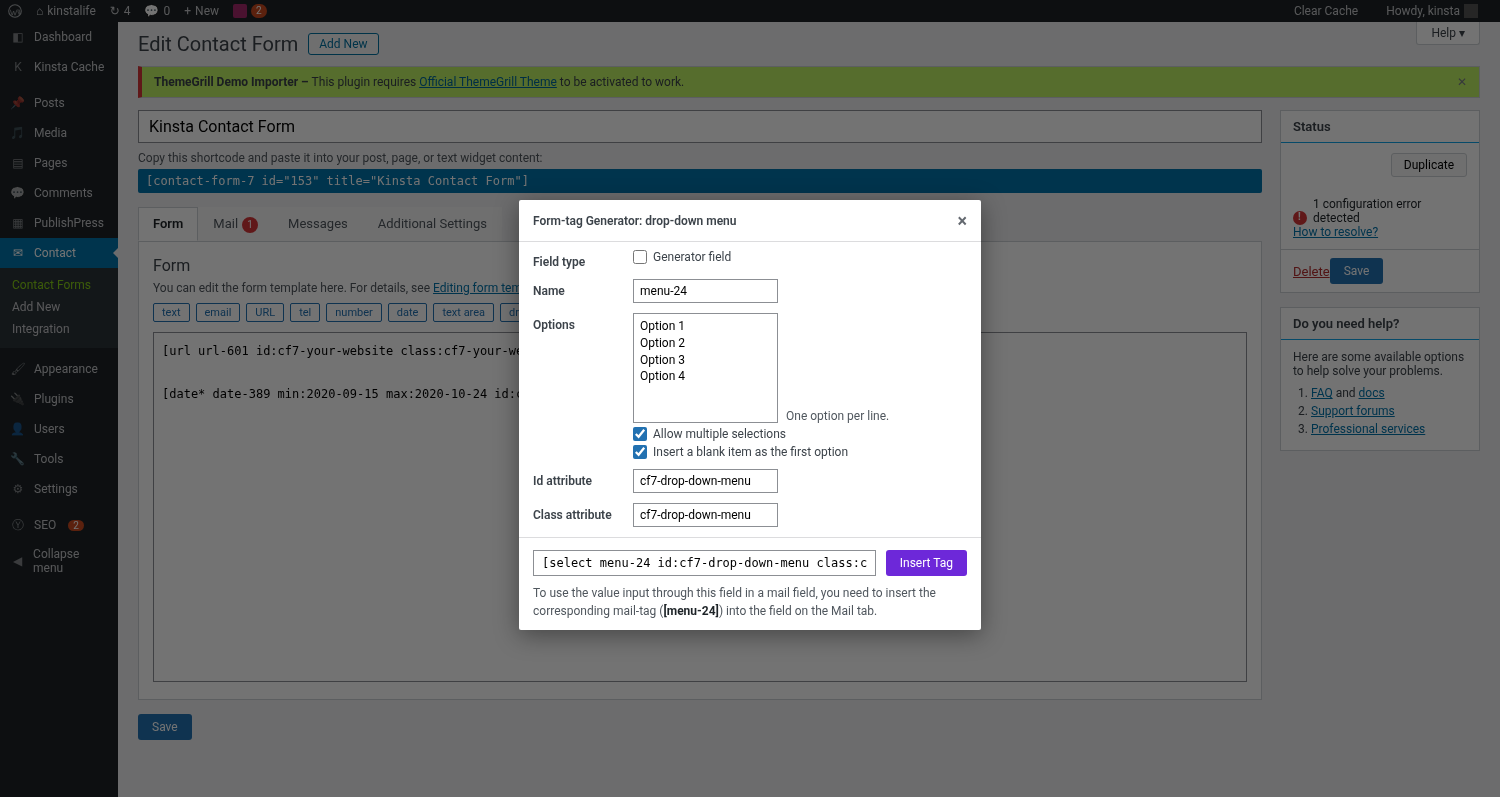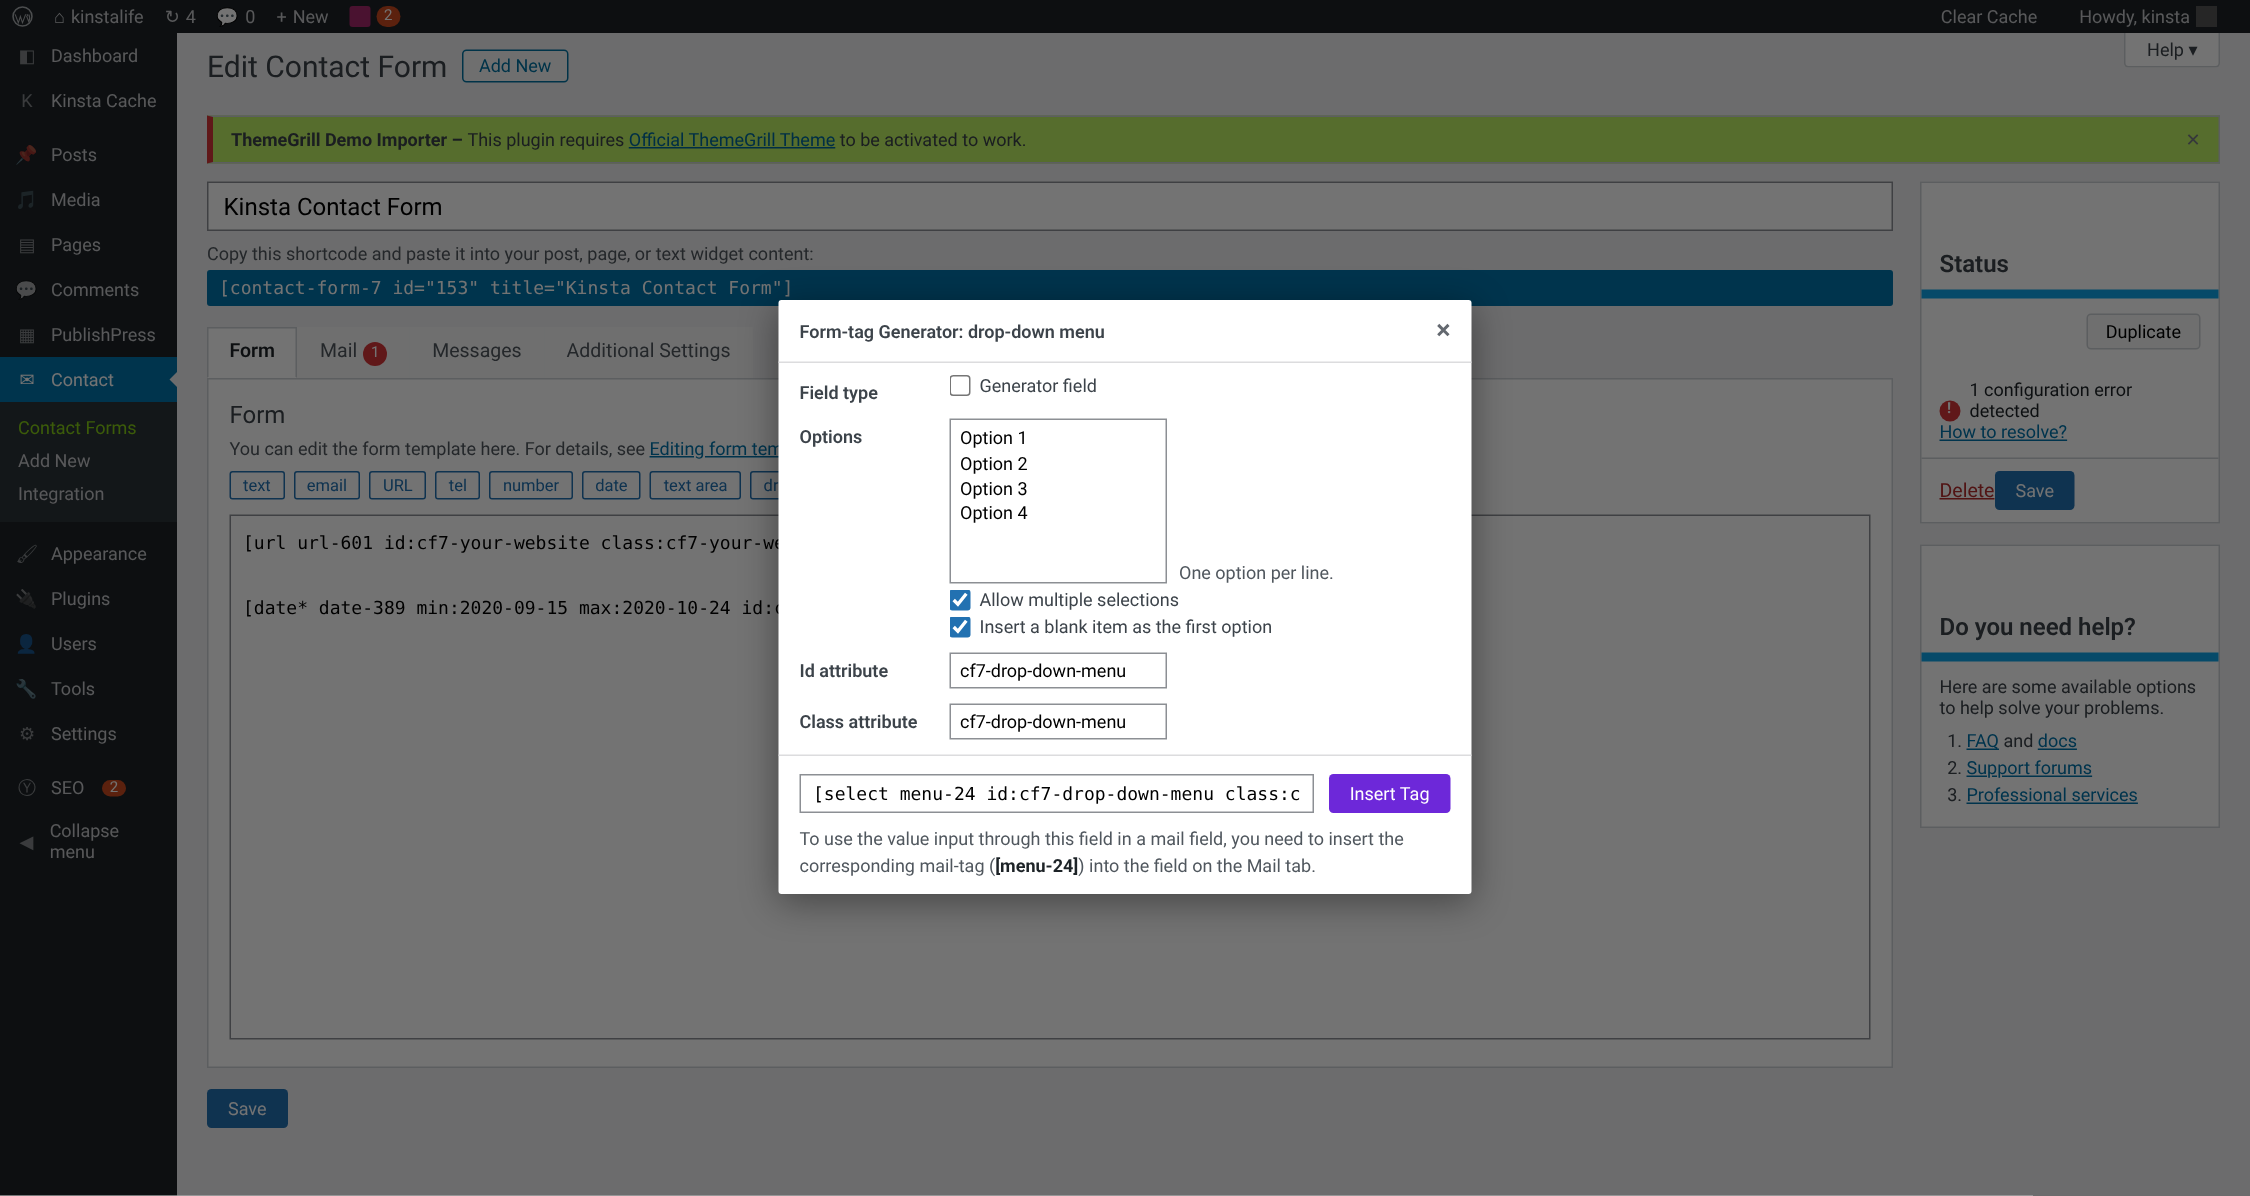--- a/index.html
+++ b/index.html
@@ -21,21 +21,21 @@
 .menu-item.current { background: #0073aa; color: #fff; position: relative; }
 .menu-item.current::after { content: ""; position: absolute; right: -1px; top: 50%; transform: translateY(-50%); border: 6px solid transparent; border-right-color: #f0f0f1; }
 .menu-sub { background: #2c3338; padding: 6px 0 8px; }
 .menu-sub a { display: block; padding: 4px 10px 4px 12px; font-size: 12px; color:#c3c4c7; text-decoration: none; }
 .menu-sub a:first-child { color:#84cc16; }
 .menu-sep { height: 6px; }
 .menu-item .count { background:#ca4a1f; color:#fff; border-radius:9px; font-size:10px; padding:0 5px; margin-left:4px; }
 
 
 .content { position: absolute; left: 118px; right: 0; top: 22px; bottom: 0; padding: 10px 20px 0; overflow: auto; }
-.wrap-head { display: flex; align-items: center; gap: 10px; margin-bottom: 21px; }
+.wrap-head { display: flex; align-items: center; gap: 10px; margin-bottom: 10px; }
 .wrap-head h1 { font-size: 20px; font-weight: 400; }
 .page-title-action { border: 1px solid #0071a1; color: #0071a1; padding: 3px 10px; border-radius: 3px; background: #f6f7f7; font-size: 12px; cursor:pointer; }
 
 .content-columns { display: flex; gap: 18px; align-items: flex-start; }
 .col-main { flex: 1; }
 .col-side { width: 200px; }
 
 .notice { border: 1px solid #ccd0d4; border-left: 4px solid #d63638; background: #bef264; padding: 8px 12px; font-size: 12px; display:flex; align-items:center; margin-bottom:12px; }
 .notice a { color: #006799; text-decoration: underline; }
 .notice .dismiss { margin-left:auto; color:#787c82; cursor:pointer; }
@@ -58,21 +58,21 @@
 .tagbtn { border:1px solid #2271b1; color:#2271b1; background:#fff; padding:2px 8px; font-size:11px; border-radius:2px; cursor:pointer; }
 
 .form-editor { width:100%; min-height:350px; border:1px solid #8c8f94; font-family:Menlo,Consolas,monospace; font-size:12px; padding:8px; line-height:1.8; resize:none; }
 
 .save-row { margin-top:14px; }
 .button-primary { background:#2271b1; color:#fff; border:none; padding:6px 14px; border-radius:3px; cursor:pointer; font-size:12px; }
 .button-secondary { background:#f6f7f7; border:1px solid #ccd0d4; padding:4px 12px; border-radius:3px; cursor:pointer; font-size:12px; }
 
 
 .postbox { border:1px solid #ccd0d4; background:#fff; margin-bottom:14px; }
-.postbox h3 { font-size:16px; font-weight:600; padding:8px 12px; border-bottom:6px solid #0ea5e9;margin-top:36px; }
+.postbox h3 { font-size:13px; font-weight:600; padding:8px 12px; border-bottom:1px solid #0ea5e9; }
 .postbox .inside { padding:10px 12px; font-size:12px; }
 .postbox .inside .err { color:#1d2327; display:flex; gap:6px; align-items:flex-end; }
 .err-ico { width:14px; height:14px; background:#d63638; border-radius:50%; display:inline-block; flex-shrink:0; position:relative; }
 .err-ico::after{content:"!";color:#fff;font-weight:700;font-size:10px;position:absolute;left:5px;top:0;}
 .postbox a { color:#0073aa; text-decoration:underline; }
 .postbox .actions { padding:8px 12px; display:flex; justify-content:flex-start; align-items:center; border-top:1px solid #ccd0d4; }
 .delete-link { color:#b32d2e; text-decoration:underline; cursor:pointer; }
 .postbox ol { padding-left:18px; }
 .postbox ol li { margin-bottom:4px; }
 
@@ -300,20 +300,24 @@
         <div class="frow">
           <div class="flabel">Field type</div>
           <div class="ffield">
               <label class="fcheck" style="margin-top:0;">
                 <input type="checkbox" style="">
                 <span>Generator field</span>
               </label>
             </div>
         </div>
         <div class="frow">
+          <div class="flabel">Name</div>
+          <div class="ffield"><input class="finput" value="menu-24" style=""></div>
+        </div>
+        <div class="frow">
           <div class="flabel">Options</div>
           <div class="ffield">
             <div style="display:flex;align-items:flex-end;gap:4px;">
               <textarea class="ftextarea" style="">Option 1
 Option 2
 Option 3
 Option 4</textarea>
               <span class="fhint">One option per line.</span>
             </div>
             <label class="fcheck">

